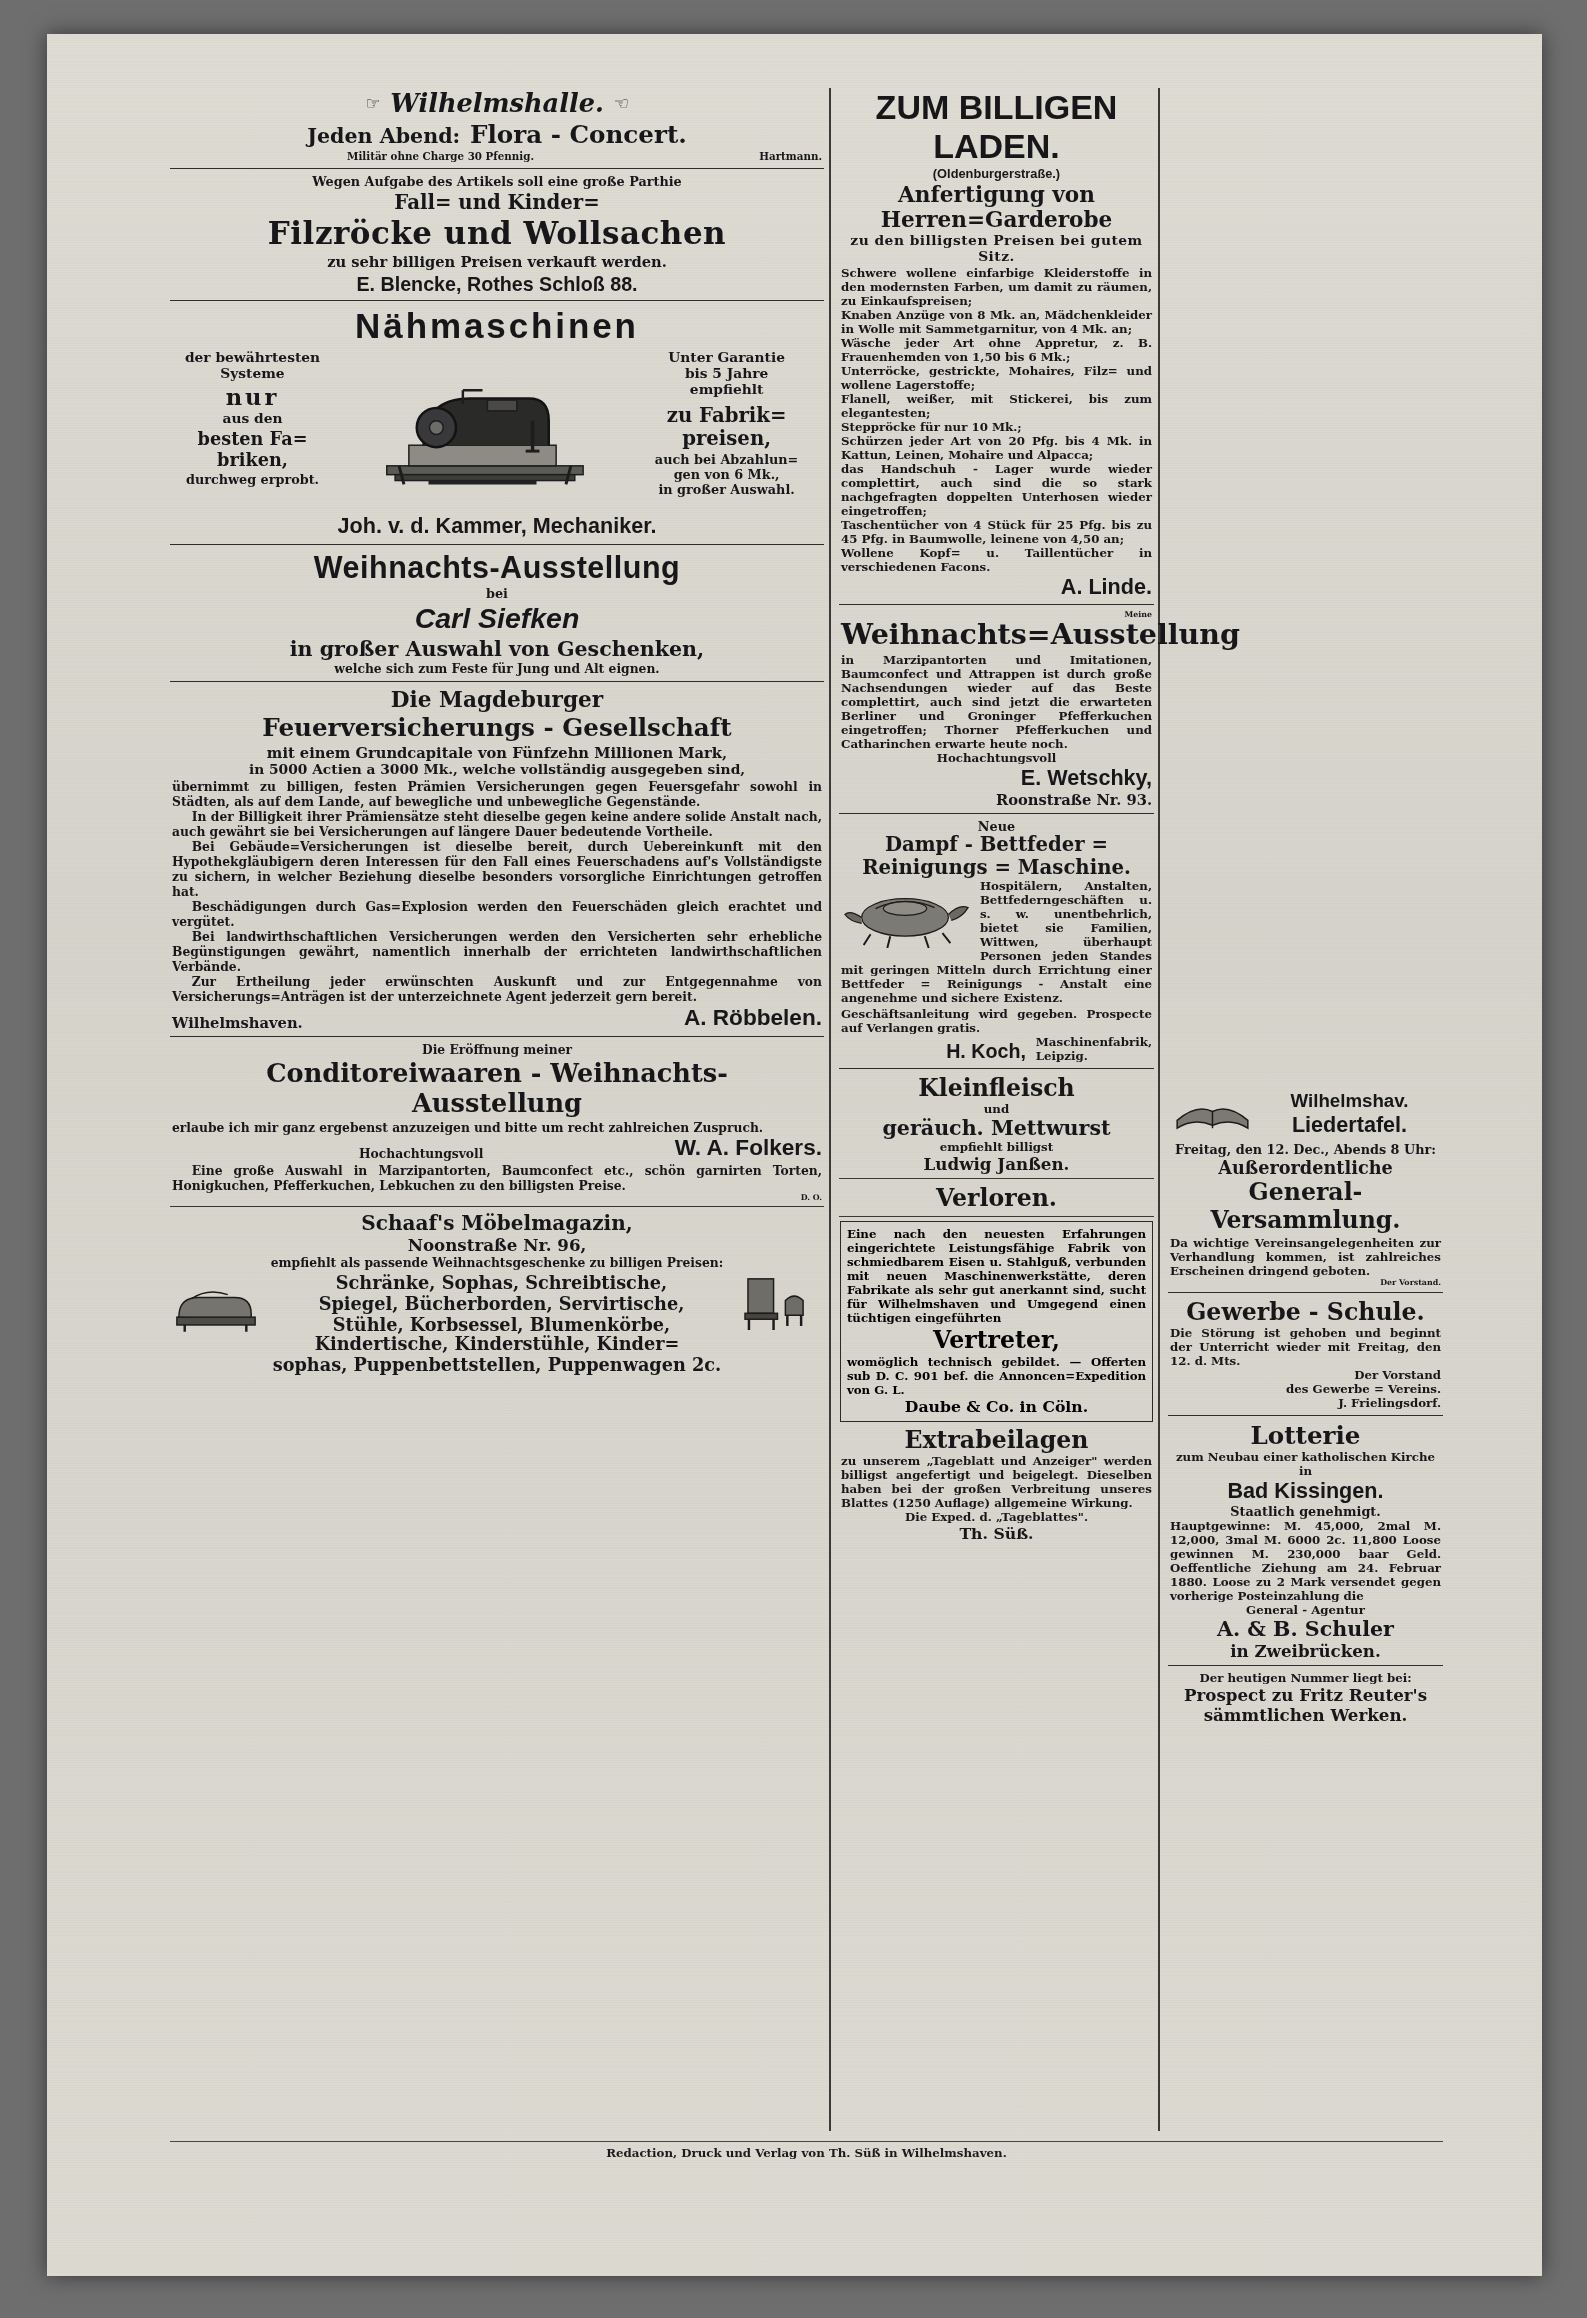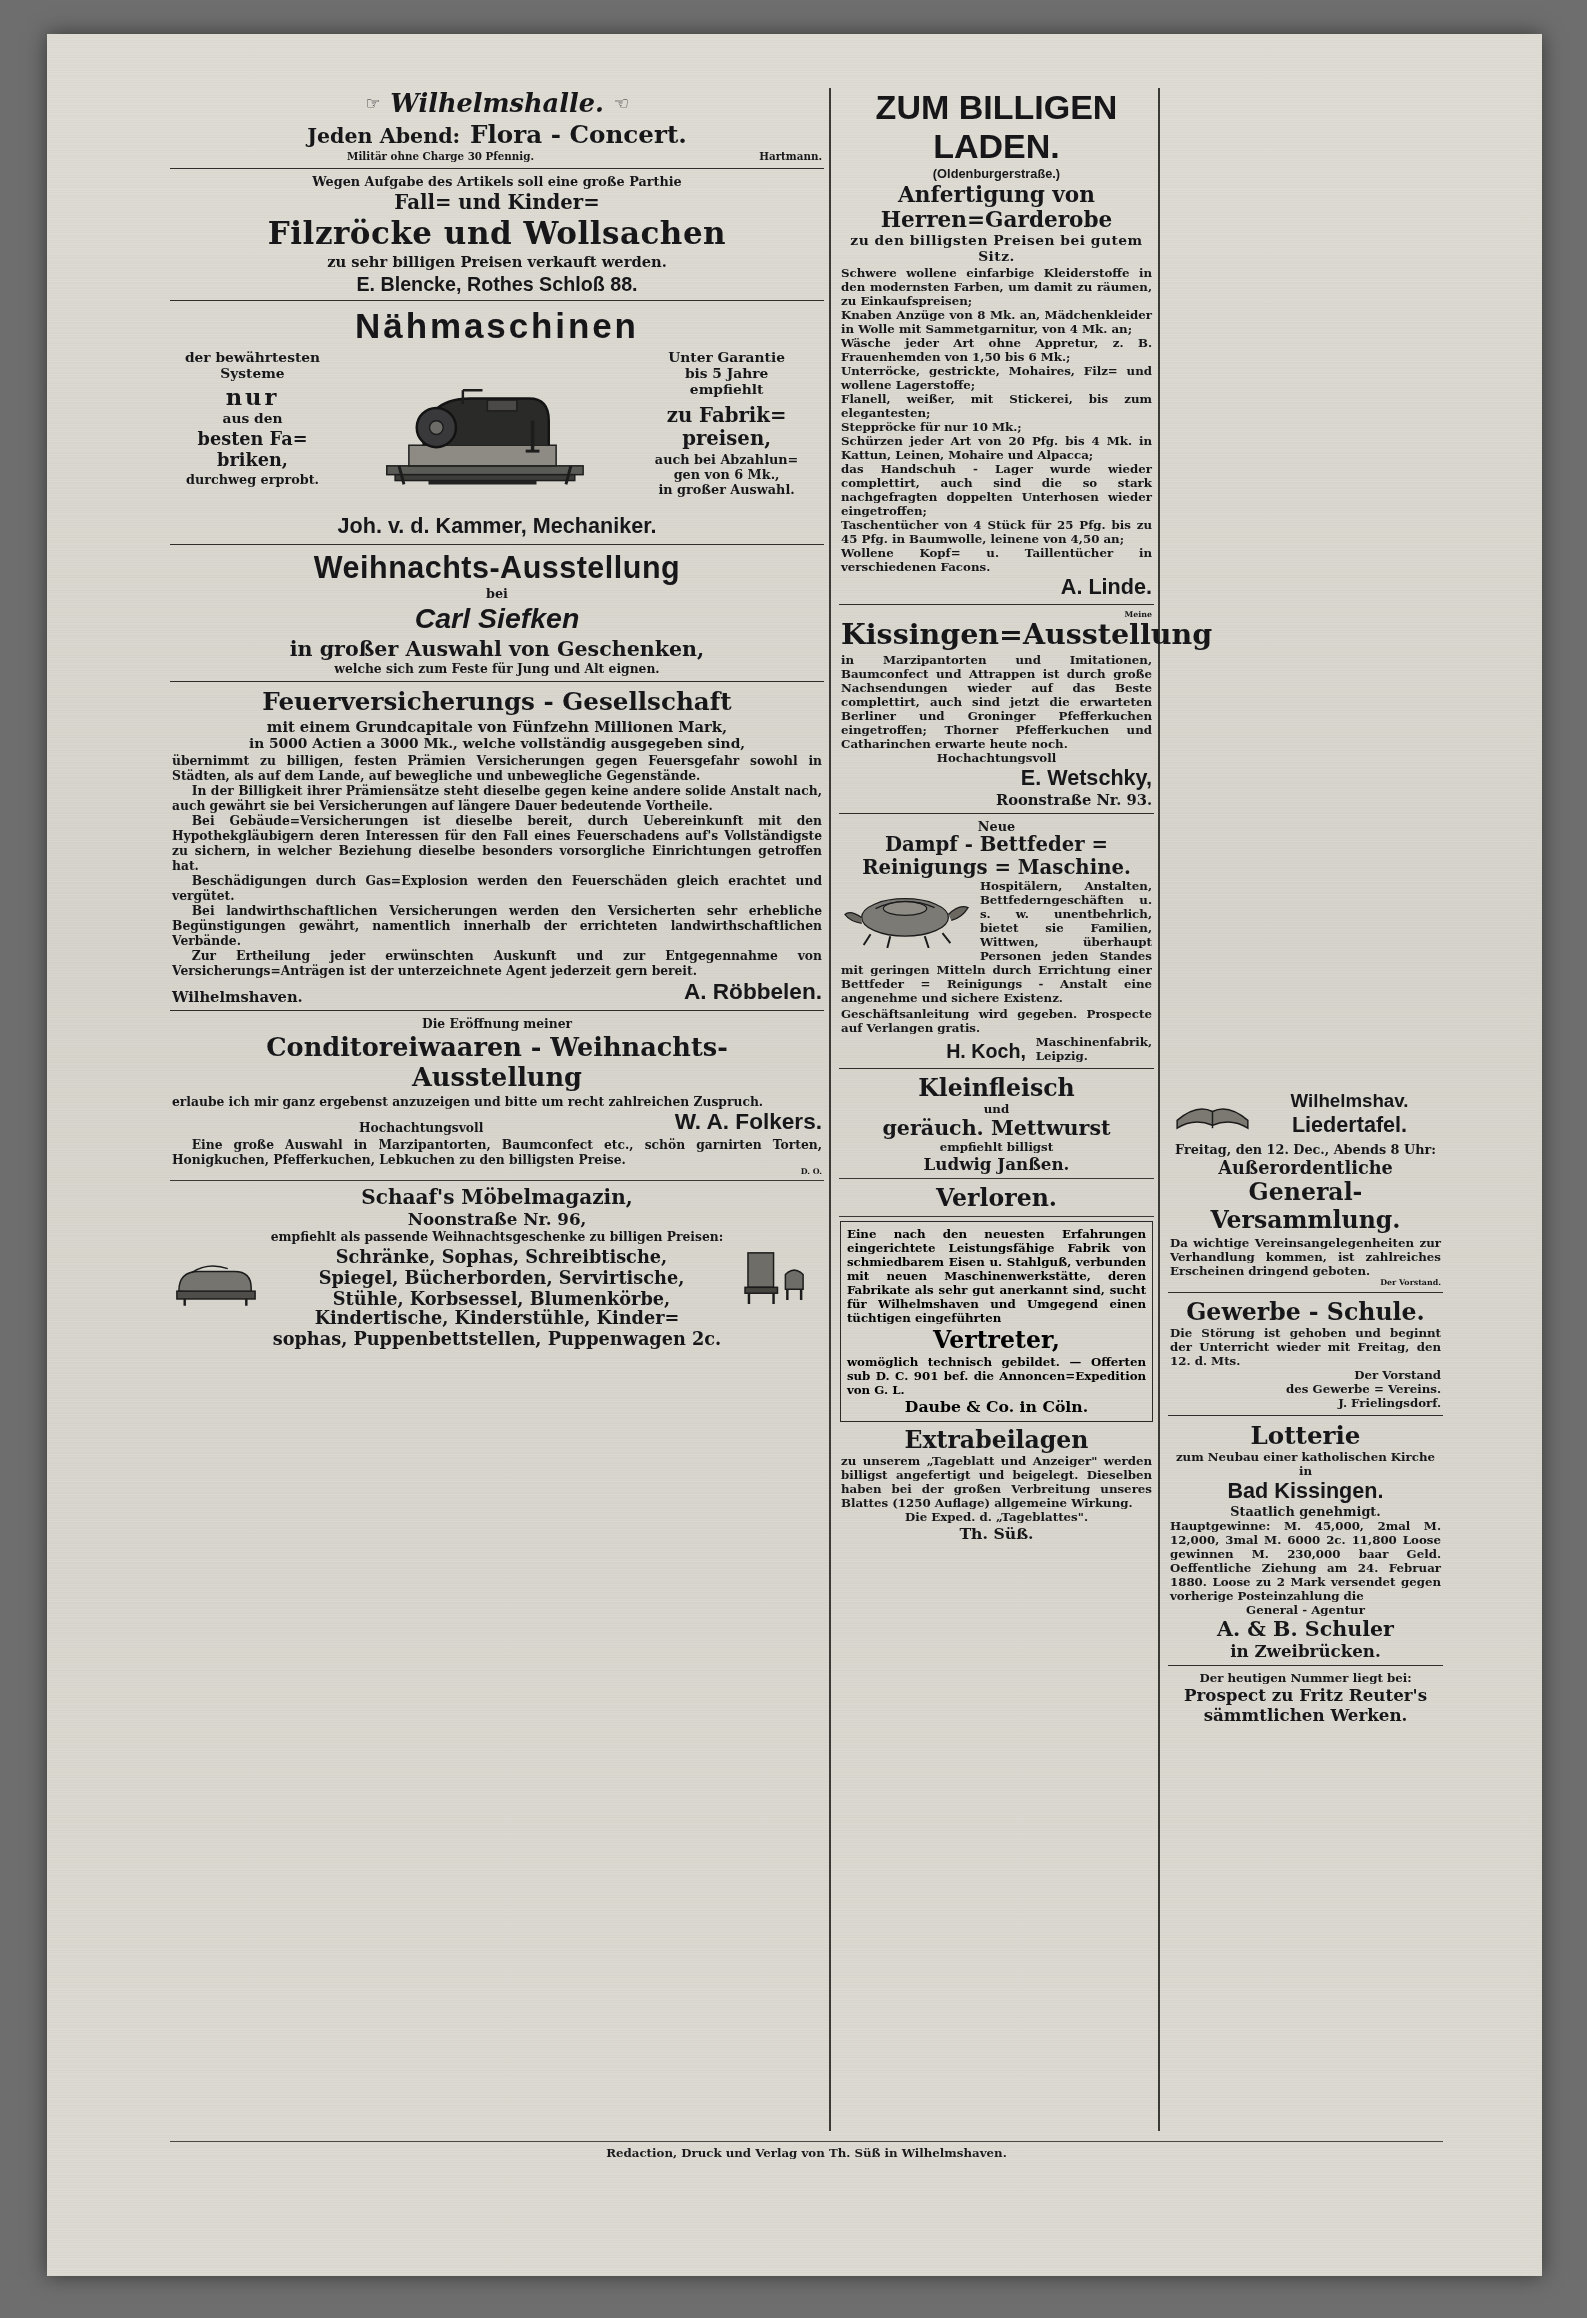--- a/index.html
+++ b/index.html
@@ -127,20 +127,21 @@
       <div class="blk ctr">
         <div class="sans b" style="font-size:30.5px;letter-spacing:0.5px;">Weihnachts-Ausstellung</div>
         <div class="frak" style="font-size:12.8px;margin-top:1px;">bei</div>
         <div class="sans b i" style="font-size:28.5px;margin-top:1px;">Carl Siefken</div>
         <div class="frak" style="font-size:20.6px;margin-top:2px;">in großer Auswahl von Geschenken,</div>
         <div class="frak" style="font-size:12.3px;">welche sich zum Feste für Jung und Alt eignen.</div>
       </div>
       <hr class="hr">
 
       <div class="blk">
+        <div class="ctr frak" style="font-size:21.6px;">Die Magdeburger</div>
         <div class="ctr frak" style="font-size:24.6px;margin-top:1px;">Feuerversicherungs - Gesellschaft</div>
         <div class="ctr frak" style="font-size:14.7px;margin-top:2px;">mit einem Grundcapitale von Fünfzehn Millionen Mark,</div>
         <div class="ctr frak" style="font-size:13.8px;">in 5000 Actien a 3000 Mk., welche vollständig ausgegeben sind,</div>
         <div class="just frak" style="font-size:12.3px;margin-top:2px;">übernimmt zu billigen, festen Prämien Versicherungen gegen Feuersgefahr sowohl in Städten, als auf dem Lande, auf bewegliche und unbewegliche Gegenstände.</div>
         <div class="just frak b" style="font-size:12.3px;text-indent:19.7px;">In der Billigkeit ihrer Prämiensätze steht dieselbe gegen keine andere solide Anstalt nach, auch gewährt sie bei Versicherungen auf längere Dauer bedeutende Vortheile.</div>
         <div class="just frak" style="font-size:12.3px;text-indent:19.7px;">Bei Gebäude=Versicherungen ist dieselbe bereit, durch Uebereinkunft mit den Hypothekgläubigern deren Interessen für den Fall eines Feuerschadens auf's Vollständigste zu sichern, in welcher Beziehung dieselbe besonders vorsorgliche Einrichtungen getroffen hat.</div>
         <div class="just frak" style="font-size:12.3px;text-indent:19.7px;">Beschädigungen durch Gas=Explosion werden den Feuerschäden gleich erachtet und vergütet.</div>
         <div class="just frak" style="font-size:12.3px;text-indent:19.7px;">Bei landwirthschaftlichen Versicherungen werden den Versicherten sehr erhebliche Begünstigungen gewährt, namentlich innerhalb der errichteten landwirthschaftlichen Verbände.</div>
         <div class="just frak" style="font-size:12.3px;text-indent:19.7px;">Zur Ertheilung jeder erwünschten Auskunft und zur Entgegennahme von Versicherungs=Anträgen ist der unterzeichnete Agent jederzeit gern bereit.</div>
         <div style="display:flex;justify-content:space-between;align-items:flex-end;margin-top:1px;">
@@ -219,21 +220,21 @@
         <div class="frak just" style="font-size:11.8px;">Taschentücher von 4 Stück für 25 Pfg. bis zu 45 Pfg. in Baumwolle, leinene von 4,50 an;</div>
         <div class="frak just" style="font-size:11.8px;">Wollene Kopf= u. Taillentücher in verschiedenen Facons.</div>
         <div style="text-align:right;" class="sans b">
           <span class="sans b" style="font-size:21.6px;">A. Linde.</span>
         </div>
       </div>
       <hr class="hr">
 
       <div class="blk">
         <div style="text-align:right;" class="frak">Meine</div>
-        <div class="ctr frak" style="font-size:28.5px;margin-top:-2px;">Kissingen=Ausstellung</div>
+        <div class="ctr frak" style="font-size:28.5px;margin-top:-2px;">Weihnachts=Ausstellung</div>
         <div class="just frak" style="font-size:11.8px;margin-top:2px;">in Marzipantorten und Imitationen, Baumconfect und Attrappen ist durch große Nachsendungen wieder auf das Beste complettirt, auch sind jetzt die erwarteten Berliner und Groninger Pfefferkuchen eingetroffen; Thorner Pfefferkuchen und Catharinchen erwarte heute noch.</div>
         <div class="ctr frak" style="font-size:11.8px;">Hochachtungsvoll</div>
         <div style="text-align:right;">
           <div class="sans b" style="font-size:21.6px;">E. Wetschky,</div>
           <div class="frak b" style="font-size:14.7px;">Roonstraße Nr. 93.</div>
         </div>
       </div>
       <hr class="hr">
 
       <div class="blk">

